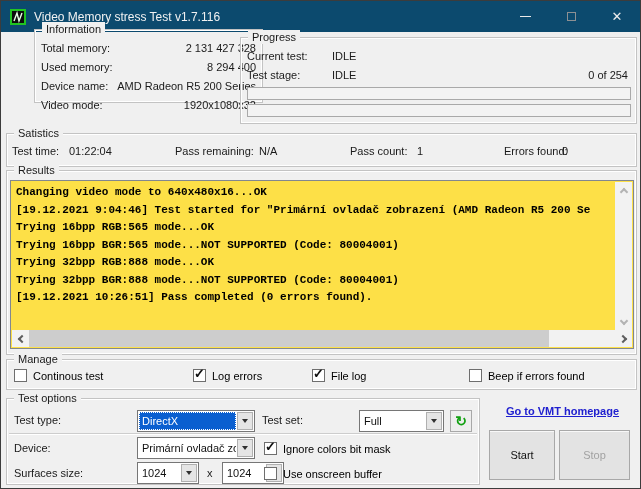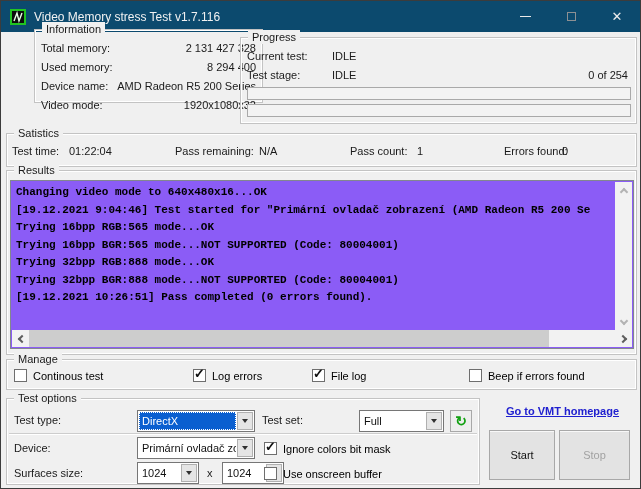--- a/index.html
+++ b/index.html
@@ -29,21 +29,21 @@
     position:absolute; top:-8px; left:7px; background:#f0f0f0;
     padding:0 4px; font-size:11px; line-height:14px; color:#1a1a1a; white-space:nowrap;
   }
   .lbl { position:absolute; font-size:11px; color:#1a1a1a; white-space:nowrap; }
   .val { position:absolute; font-size:11px; color:#1a1a1a; white-space:nowrap; }
   
   .pbar { position:absolute; left:6px; width:384px; height:13px;
           border:1px solid #a9a9a9; background:#f3f3f3; }
   
   .logbox { position:absolute; left:3px; top:9px; width:624px; height:169px;
-            border:1px solid #82878f; background:#8b5cf6; }
+            border:1px solid #82878f; background:#fde047; }
   .logtext { position:absolute; left:1px; top:1px; right:18px; bottom:18px;
              overflow:hidden; padding:2px 0 0 4px; }
   .logline { font-family:"Liberation Mono","DejaVu Sans Mono",monospace;
              font-size:11px; font-weight:600; line-height:17.5px;
              white-space:pre; color:#000; }
   .vscroll { position:absolute; right:1px; top:1px; width:17px; bottom:18px; background:#f2f2f2; }
   .hscroll { position:absolute; left:1px; right:1px; bottom:1px; height:17px; background:#f2f2f2; }
   .sarrow { position:absolute; width:17px; height:17px; display:flex; align-items:center; justify-content:center; }
   .chev { width:6px; height:6px; border-style:solid; border-width:0 2px 2px 0; }
   .chev.pale { border-color:#b3b3b3; }

